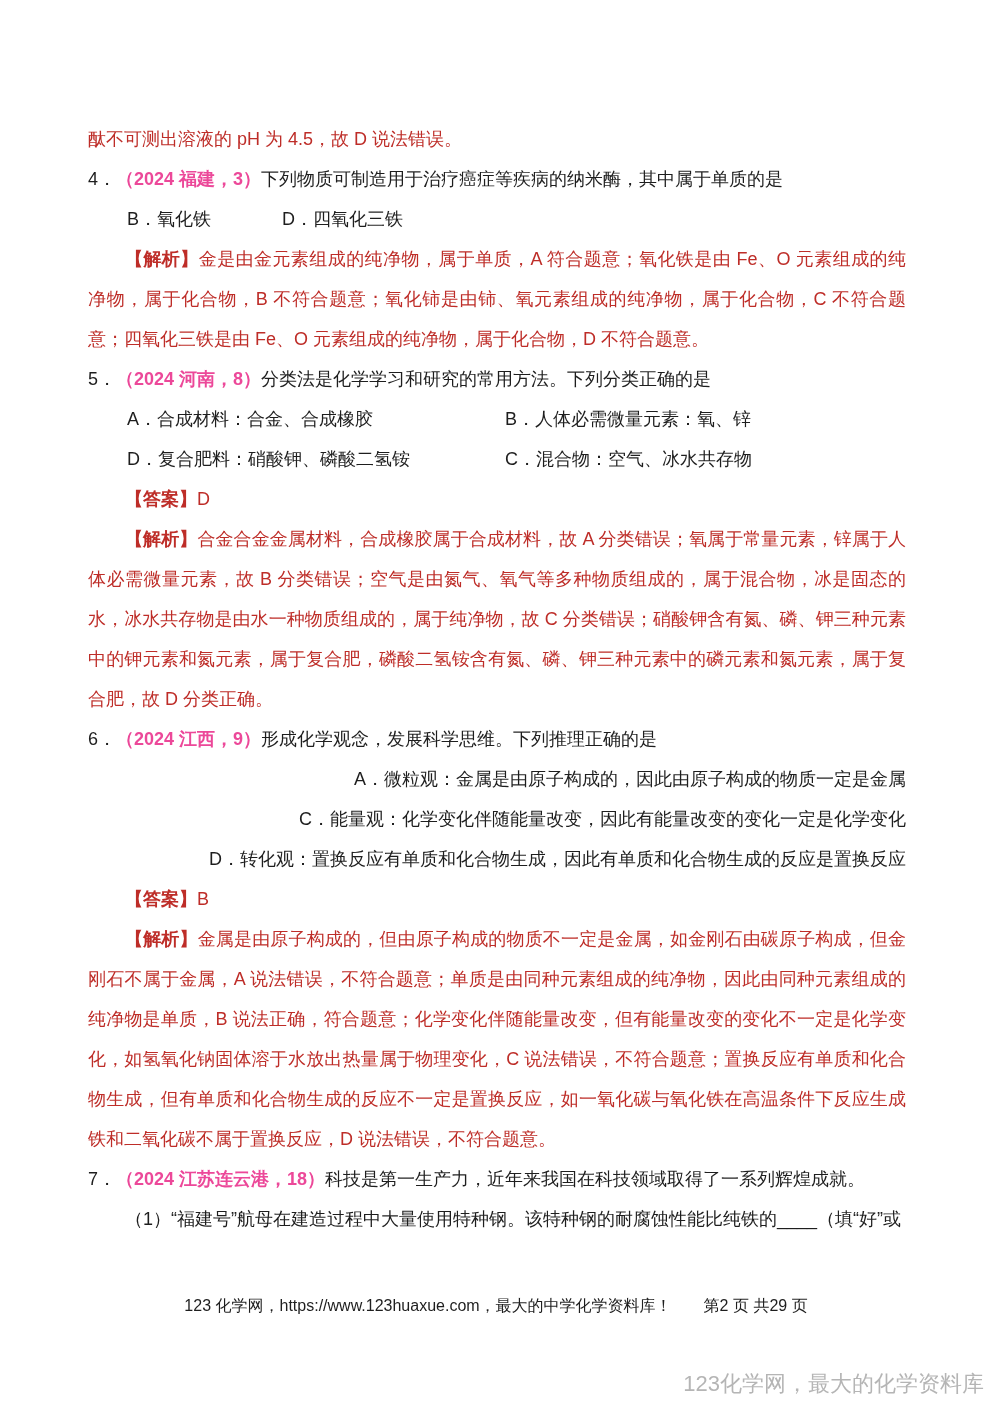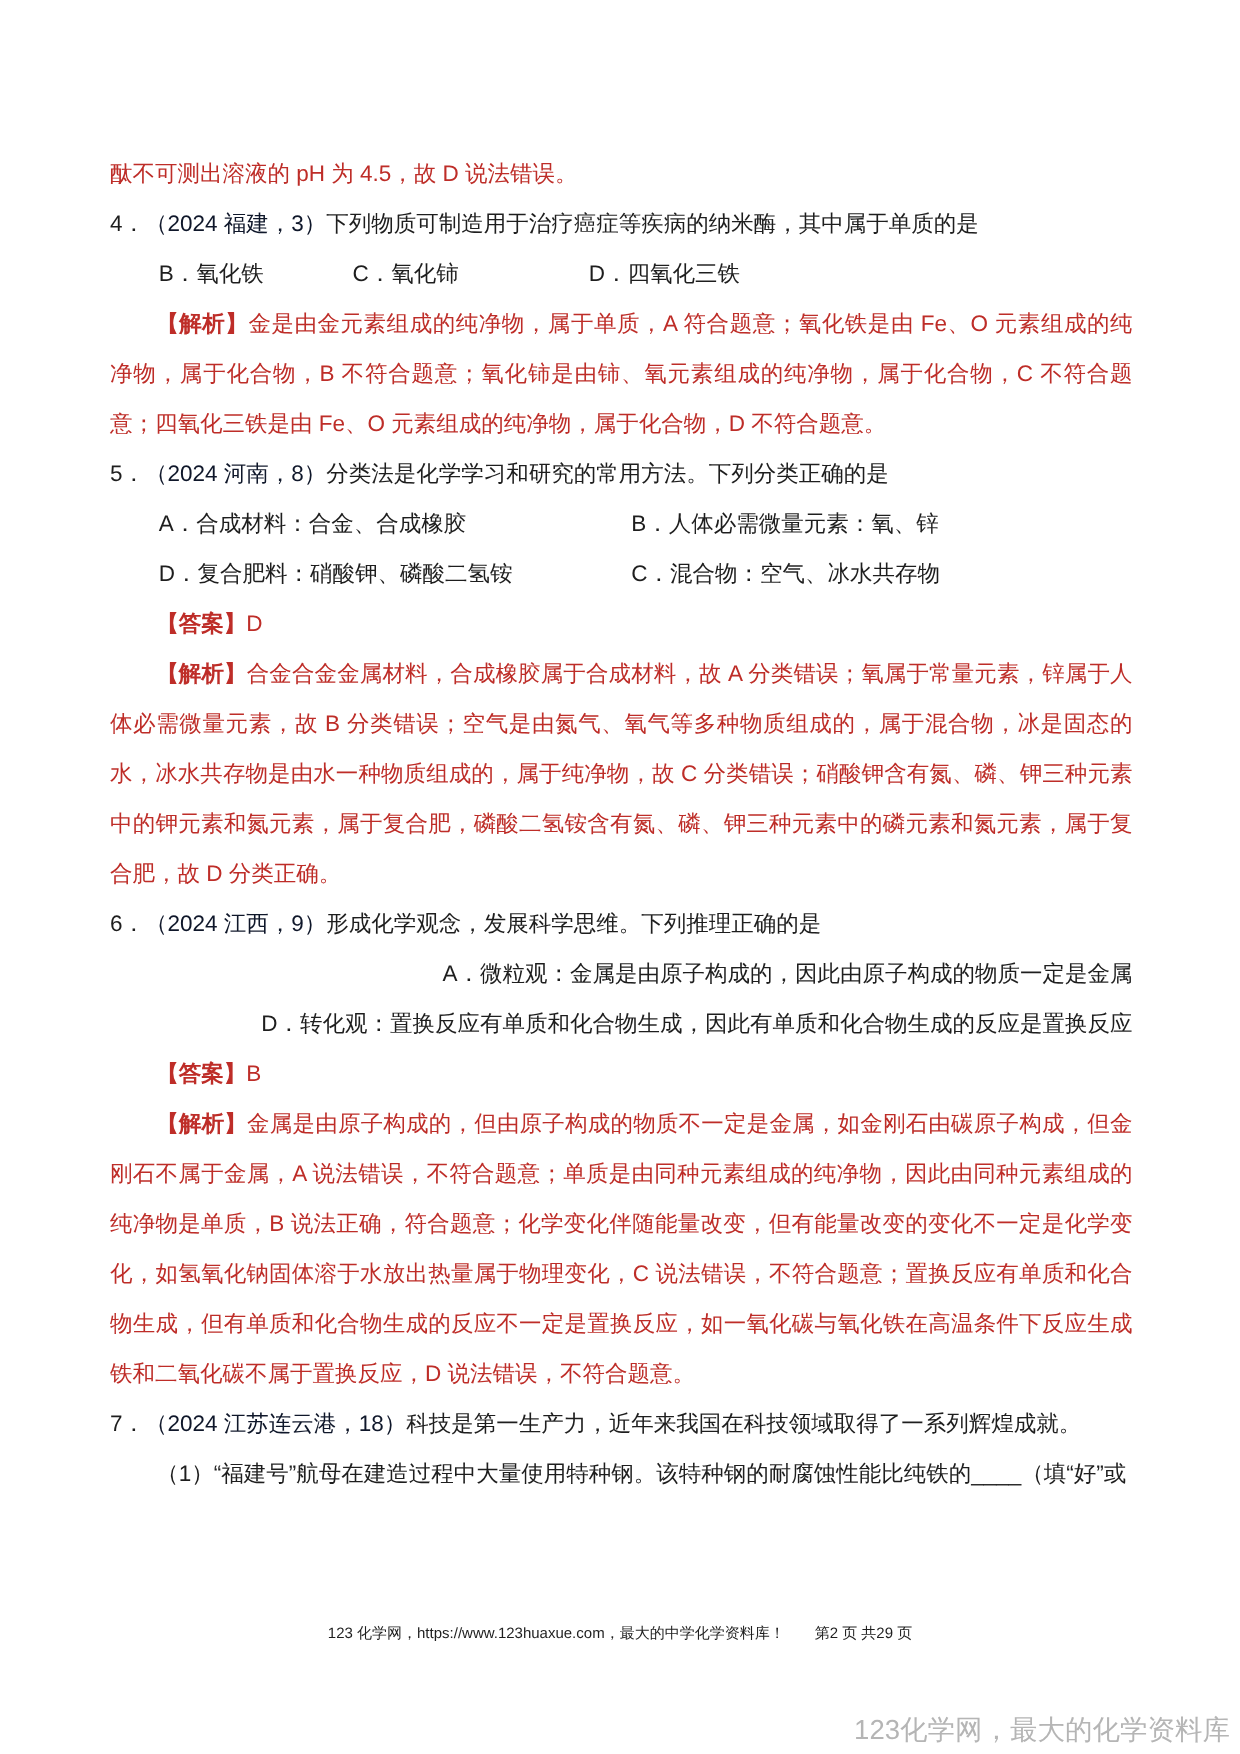--- a/index.html
+++ b/index.html
@@ -13,21 +13,21 @@
   }
   .content{
     position:absolute;
     left:88px;top:119px;
     width:818px;
     font-size:18px;
     line-height:40px;
     text-align:justify;
   }
   .red{color:#be2d28;}
-  .blue-src{color:#0f172a;font-weight:normal;}
+  .blue-src{color:#ec4899;font-weight:bold;}
   .label{font-weight:bold;}
   .q-line{text-align:left;}
   .indent1{padding-left:37px;}
   .p-ana{margin:0;text-indent:37px;}
   .p-plain{margin:0;}
   .opts4{
     display:grid;
     grid-template-columns:155px 189px 155px auto;
     padding-left:39px;
     text-align:left;
@@ -36,21 +36,21 @@
     display:grid;
     grid-template-columns:378px auto;
     padding-left:39px;
     text-align:left;
   }
   .optline{padding-left:39px;text-align:right;}
   .footer{
     position:absolute;
     left:0;right:0;top:1286px;
     text-align:center;
-    font-size:12px;
+    font-size:16px;
     line-height:40px;
     color:#1e1e1e;
   }
   .watermark{
     position:absolute;
     right:8px;bottom:4px;
     font-size:22px;
     color:#b5b5b5;
   }
 </style>
@@ -60,21 +60,20 @@
 <div class="content">
 
   <p class="p-plain red">酞不可测出溶液的 pH 为 4.5，故 D 说法错误。</p>
 
   <div>
     <div class="q-line">
       <span>4．</span><span class="blue-src">（2024 福建，3）</span><span>下列物质可制造用于治疗癌症等疾病的纳米酶，其中属于单质的是</span>
     </div>
     <div class="opts4">
       <span>B．氧化铁</span>
-      <span>C．氧化铈</span>
       <span>D．四氧化三铁</span>
     </div>
     <p class="p-ana red">
       <span class="label">【解析】</span><span>金是由金元素组成的纯净物，属于单质，A 符合题意；氧化铁是由 Fe、O 元素组成的纯净物，属于化合物，B 不符合题意；氧化铈是由铈、氧元素组成的纯净物，属于化合物，C 不符合题意；四氧化三铁是由 Fe、O 元素组成的纯净物，属于化合物，D 不符合题意。</span>
     </p>
   </div>
 
   <div>
     <div class="q-line">
       <span>5．</span><span class="blue-src">（2024 河南，8）</span><span>分类法是化学学习和研究的常用方法。下列分类正确的是</span>
@@ -91,20 +90,21 @@
     <p class="p-ana red">
       <span class="label">【解析】</span><span>合金合金金属材料，合成橡胶属于合成材料，故 A 分类错误；氧属于常量元素，锌属于人体必需微量元素，故 B 分类错误；空气是由氮气、氧气等多种物质组成的，属于混合物，冰是固态的水，冰水共存物是由水一种物质组成的，属于纯净物，故 C 分类错误；硝酸钾含有氮、磷、钾三种元素中的钾元素和氮元素，属于复合肥，磷酸二氢铵含有氮、磷、钾三种元素中的磷元素和氮元素，属于复合肥，故 D 分类正确。</span>
     </p>
   </div>
 
   <div>
     <div class="q-line">
       <span>6．</span><span class="blue-src">（2024 江西，9）</span><span>形成化学观念，发展科学思维。下列推理正确的是</span>
     </div>
     <div class="optline">A．微粒观：金属是由原子构成的，因此由原子构成的物质一定是金属</div>
+    <div class="optline">C．能量观：化学变化伴随能量改变，因此有能量改变的变化一定是化学变化</div>
     <div class="optline">D．转化观：置换反应有单质和化合物生成，因此有单质和化合物生成的反应是置换反应</div>
     <div class="q-line red indent1">
       <span class="label">【答案】</span><span>B</span>
     </div>
     <p class="p-ana red">
       <span class="label">【解析】</span><span>金属是由原子构成的，但由原子构成的物质不一定是金属，如金刚石由碳原子构成，但金刚石不属于金属，A 说法错误，不符合题意；单质是由同种元素组成的纯净物，因此由同种元素组成的纯净物是单质，B 说法正确，符合题意；化学变化伴随能量改变，但有能量改变的变化不一定是化学变化，如氢氧化钠固体溶于水放出热量属于物理变化，C 说法错误，不符合题意；置换反应有单质和化合物生成，但有单质和化合物生成的反应不一定是置换反应，如一氧化碳与氧化铁在高温条件下反应生成铁和二氧化碳不属于置换反应，D 说法错误，不符合题意。</span>
     </p>
   </div>
 
   <div>

